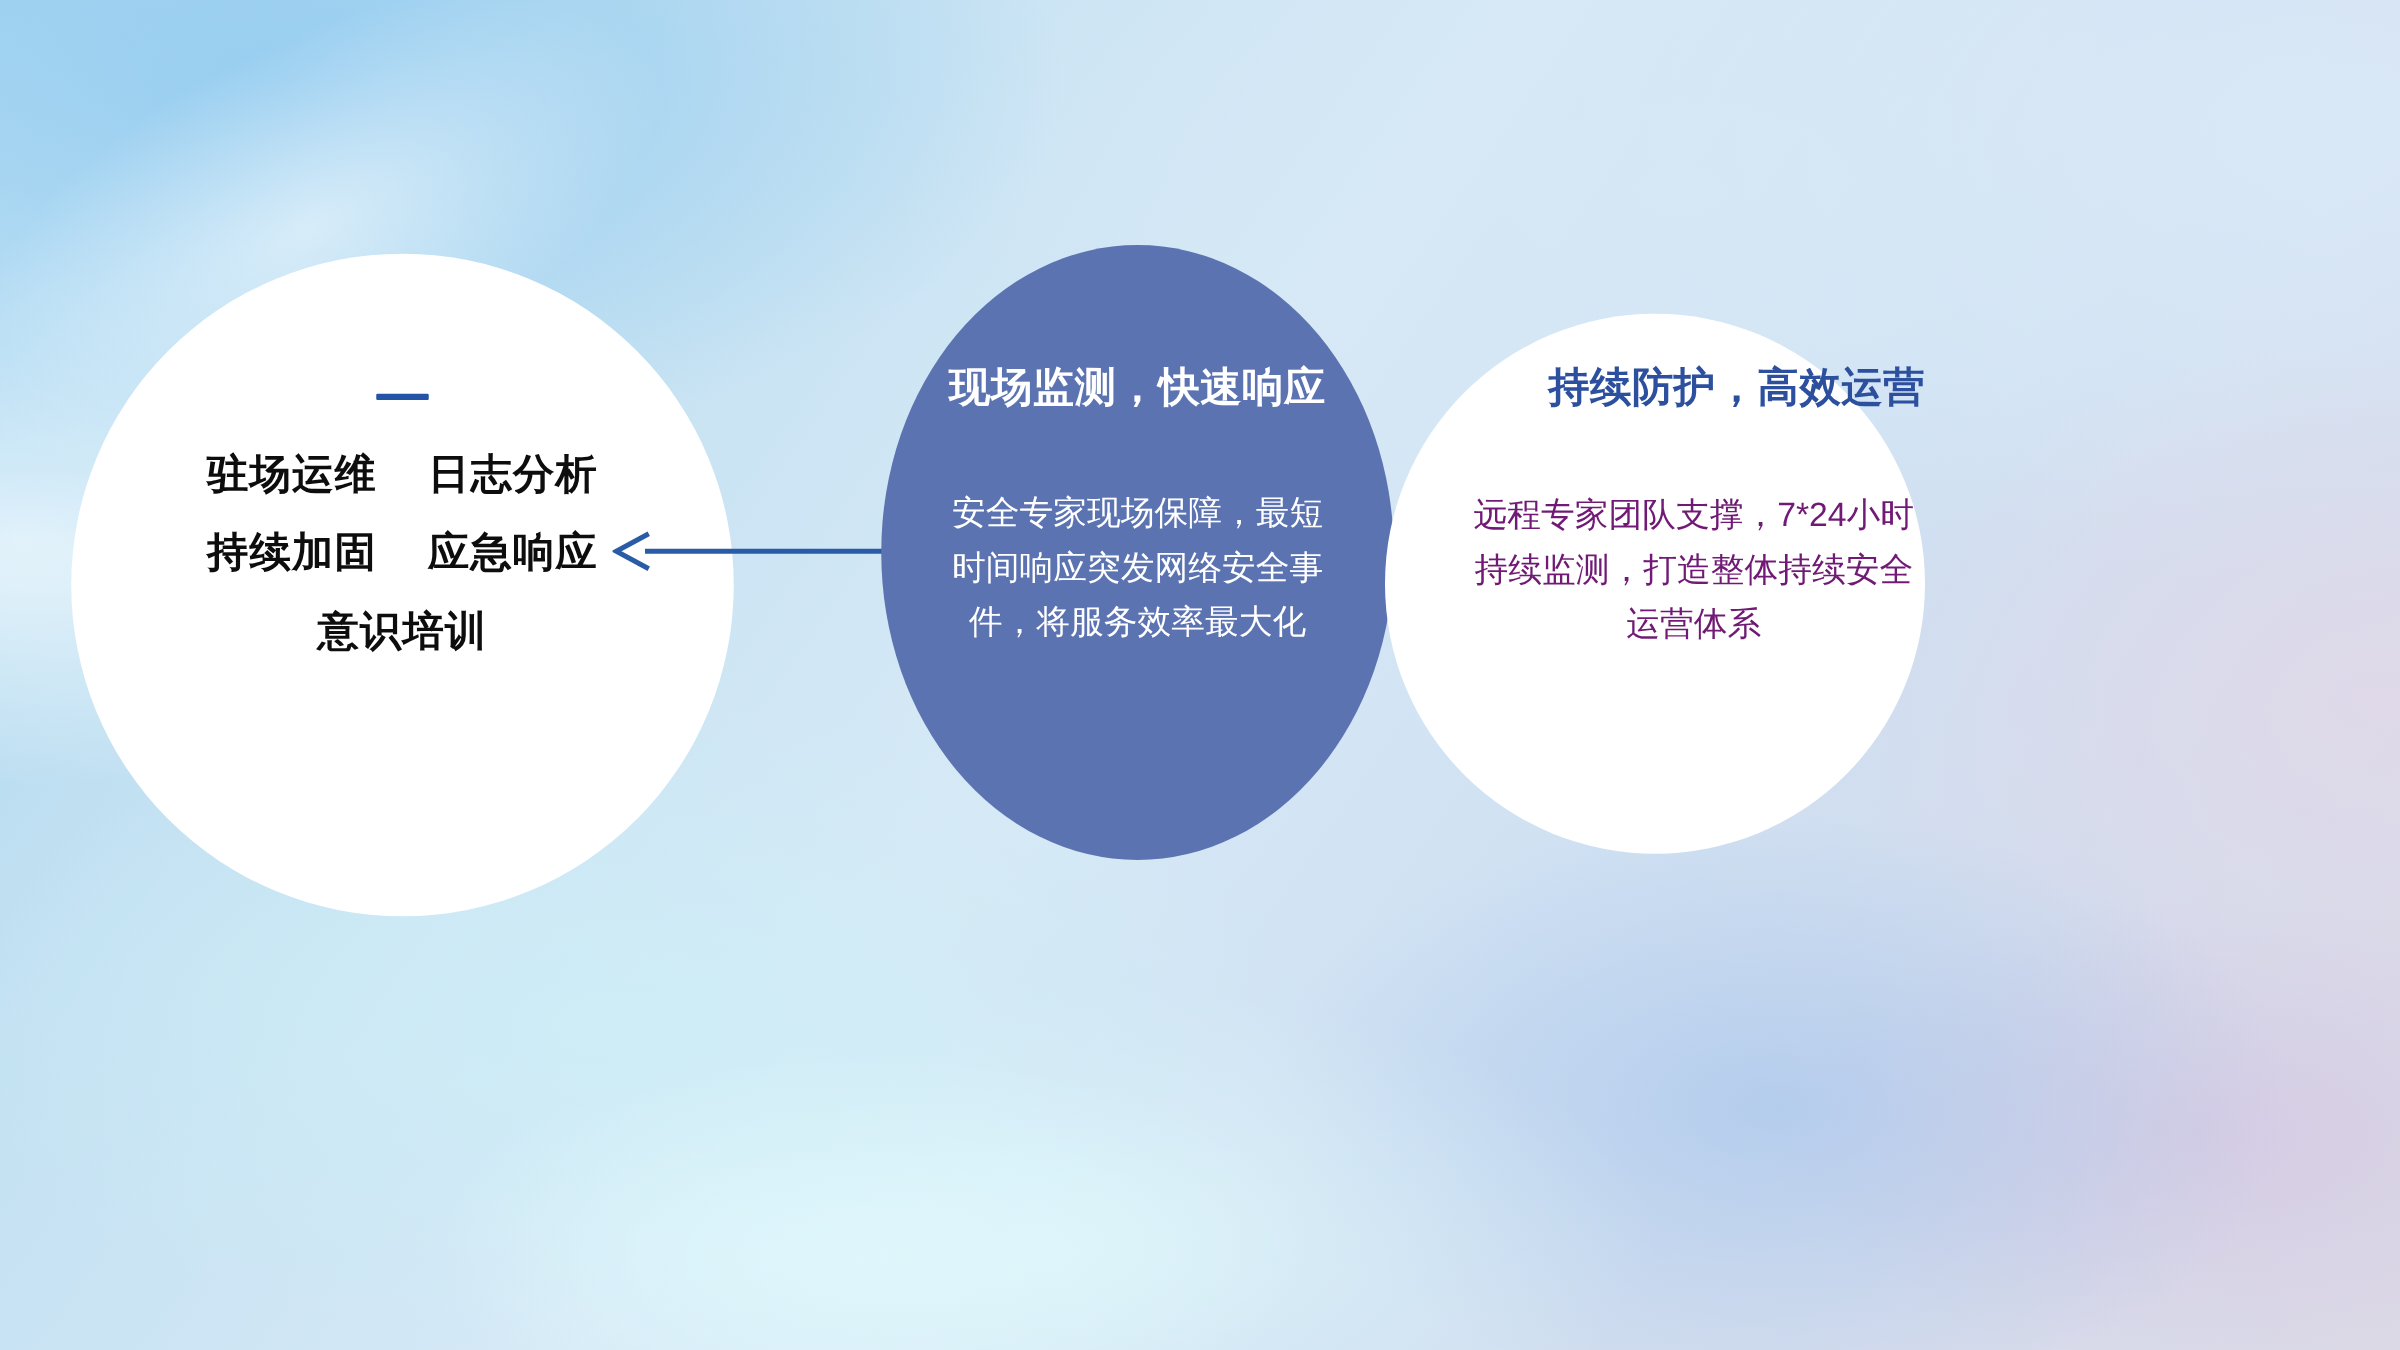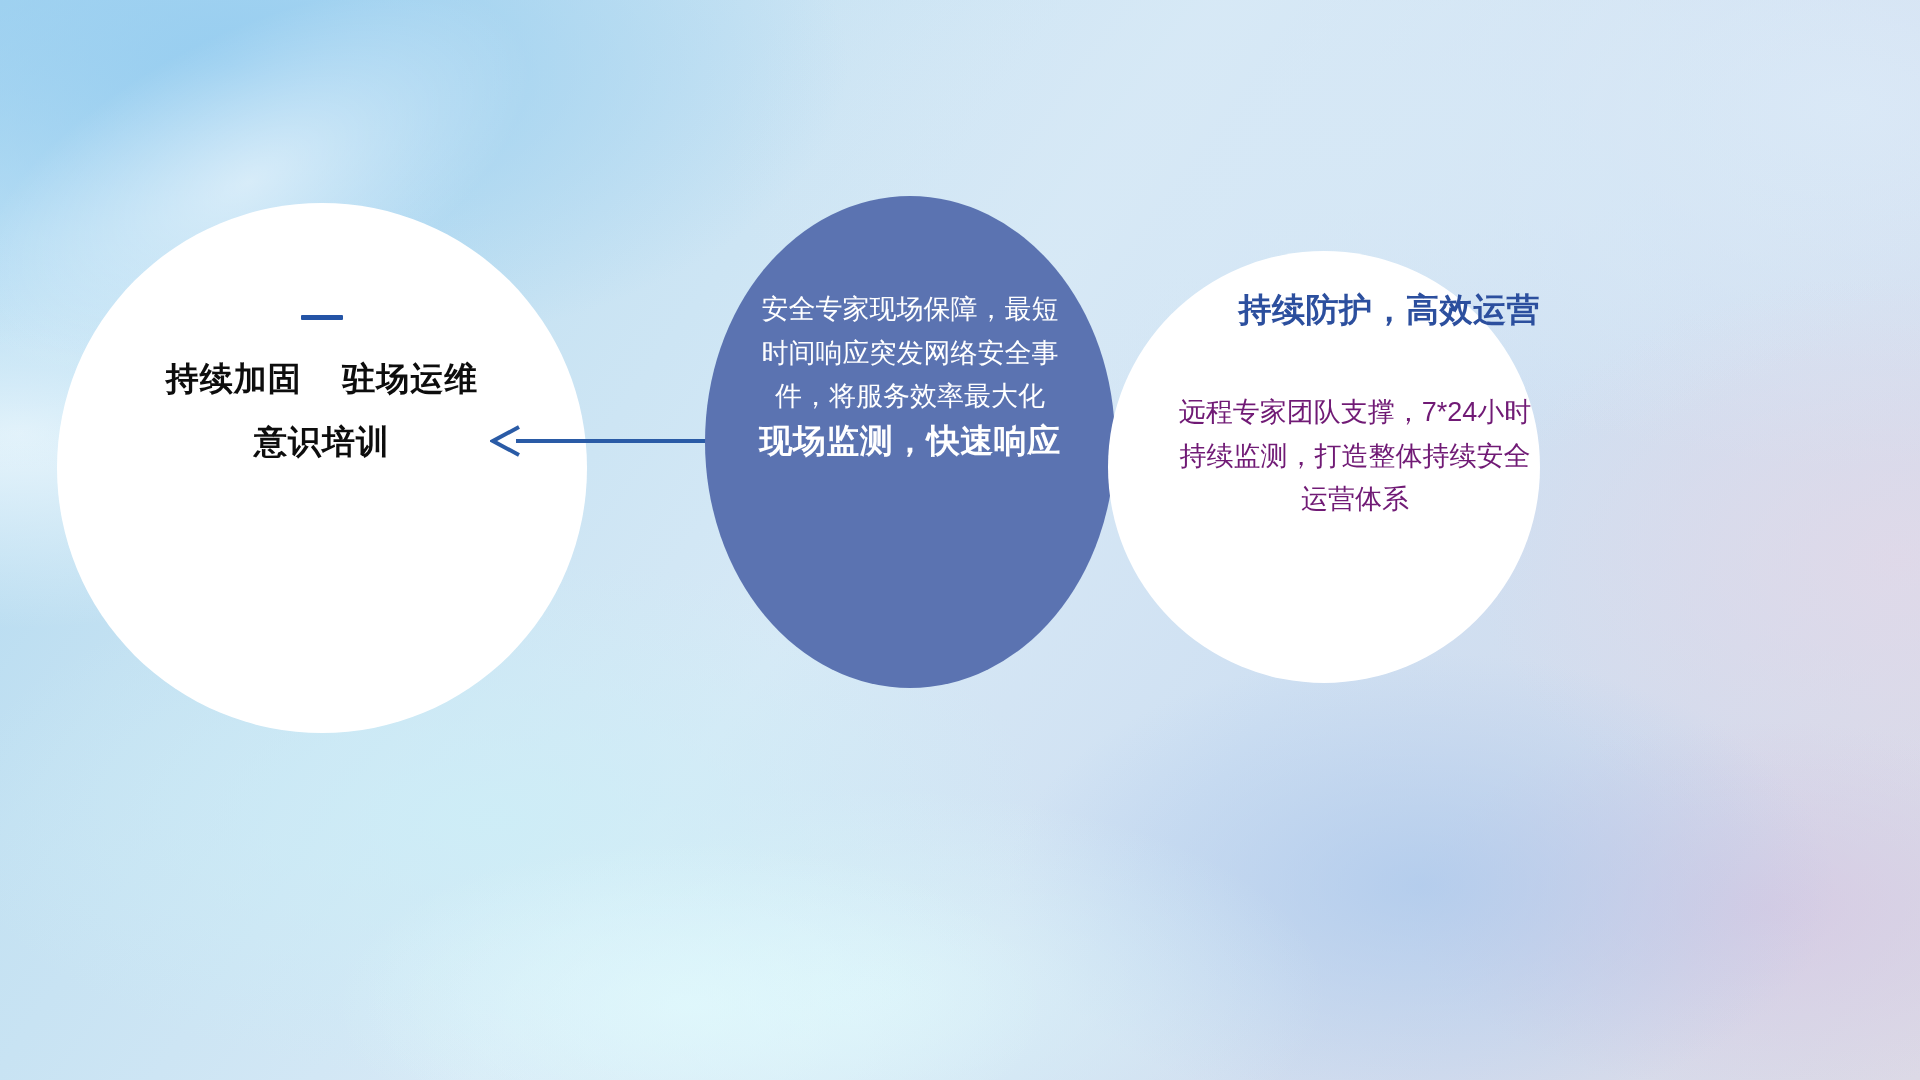--- a/index.html
+++ b/index.html
@@ -109,25 +109,26 @@
   <div id="bg-glow-bottom"></div>
 </div>
 
 <svg id="arrow" viewBox="0 0 230 34" xmlns="http://www.w3.org/2000/svg">
   <line x1="26" y1="17" x2="230" y2="17" stroke="#2a5ba6" stroke-width="4"></line>
   <polyline points="29,3 3,17 29,31" fill="none" stroke="#2a5ba6" stroke-width="4" stroke-linejoin="miter" stroke-linecap="butt"></polyline>
 </svg>
 
 <div class="circle" id="circle-left">
   <div id="left-dash"></div>
-  <div class="left-line">持续加固    驻场运维</div>
+  <div class="left-line">驻场运维    日志分析</div>
+  <div class="left-line">持续加固    应急响应</div>
   <div class="left-line">意识培训</div>
 </div>
 
 <div class="circle" id="circle-mid">
+  <div id="mid-title">现场监测，快速响应</div>
   <div id="mid-body">安全专家现场保障，最短时间响应突发网络安全事件，将服务效率最大化</div>
-  <div id="mid-title">现场监测，快速响应</div>
 </div>
 
 <div class="circle" id="circle-right">
   <div id="right-title">持续防护，高效运营</div>
   <div id="right-body">远程专家团队支撑，7*24小时持续监测，打造整体持续安全运营体系</div>
 </div>
 
 </body></html>

